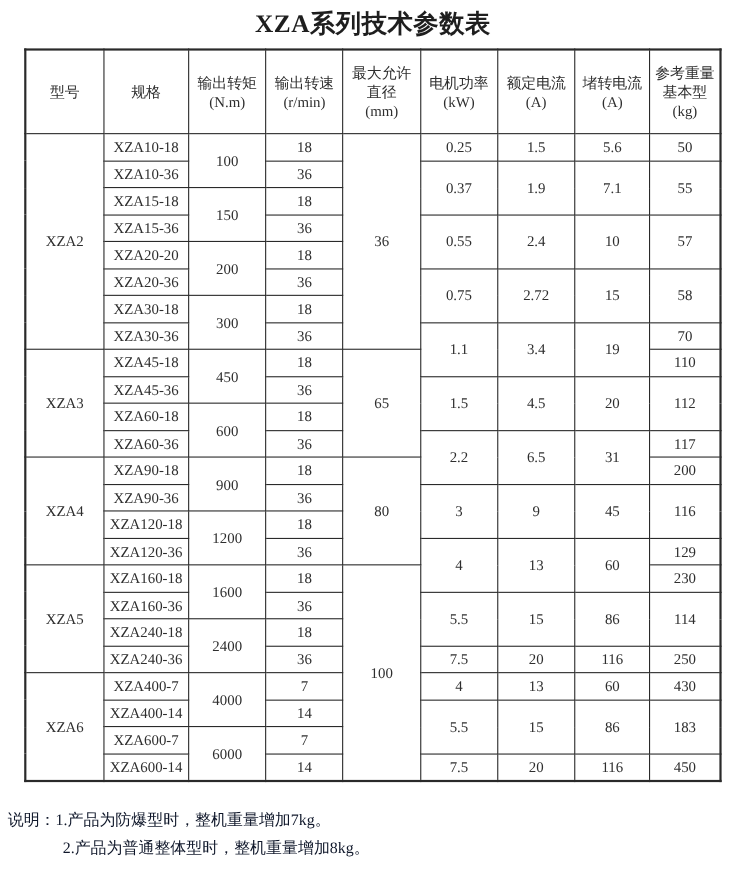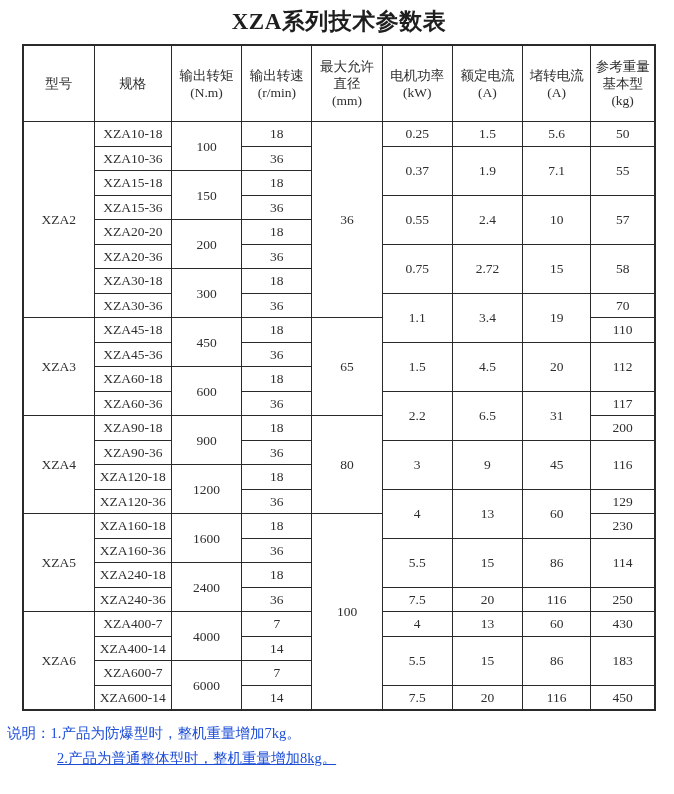--- a/index.html
+++ b/index.html
@@ -26,25 +26,25 @@
     padding:0; overflow:hidden;
     font-weight:normal; color:#2e2e2e;
   }
   .spec-table th {
     height:75px; font-size:13.5px; line-height:17px;
   }
   .spec-table td {
     height:23.5px; font-size:13.5px; line-height:15px;
   }
   .notes {
-    margin:10px 0 0 7px;
-    font-size:14.5px; line-height:25px; color:#1d4ed8;
+    margin:23px 0 0 7px;
+    font-size:14.5px; line-height:25px; color:#0f172a;
   }
   .notes .note-first { white-space:nowrap; }
-  .notes .note-cont { padding-left:50px; white-space:nowrap;text-decoration:underline; }
+  .notes .note-cont { padding-left:50px; white-space:nowrap; }
 </style>
 </head>
 <body>
 
 <div class="page">
 
   <div class="doc-title">XZA系列技术参数表</div>
 
   <table class="spec-table">
     <colgroup>

